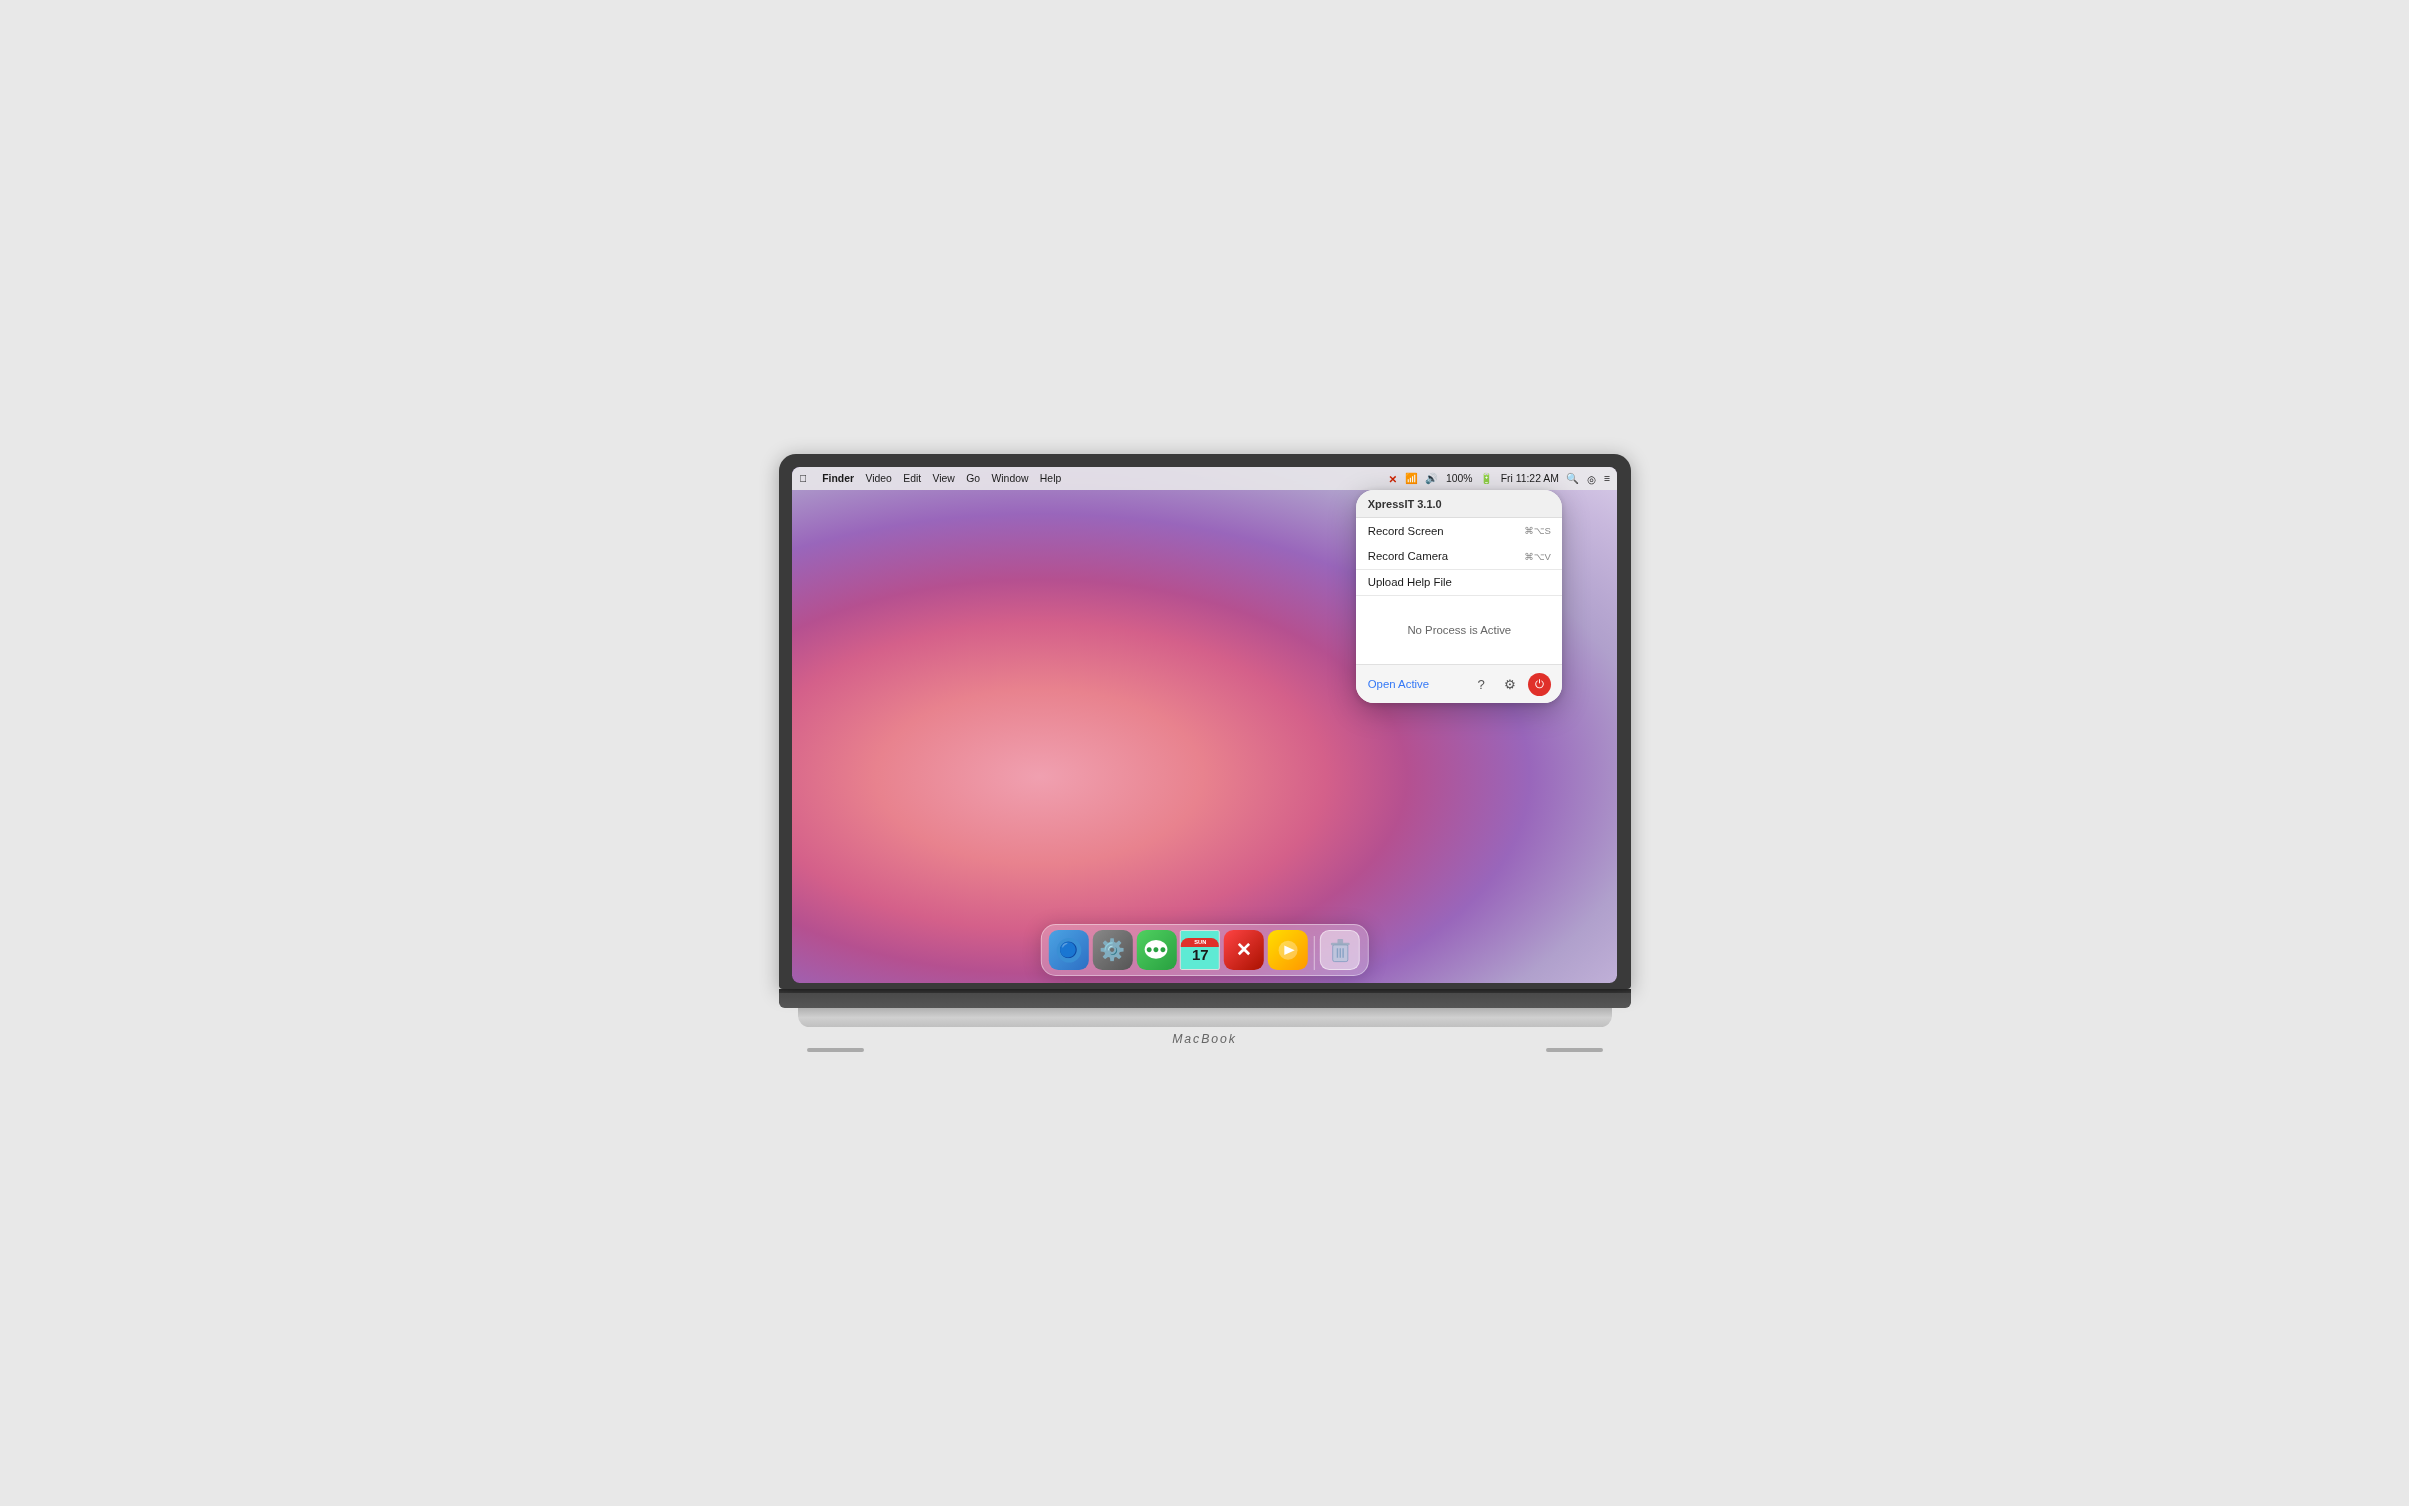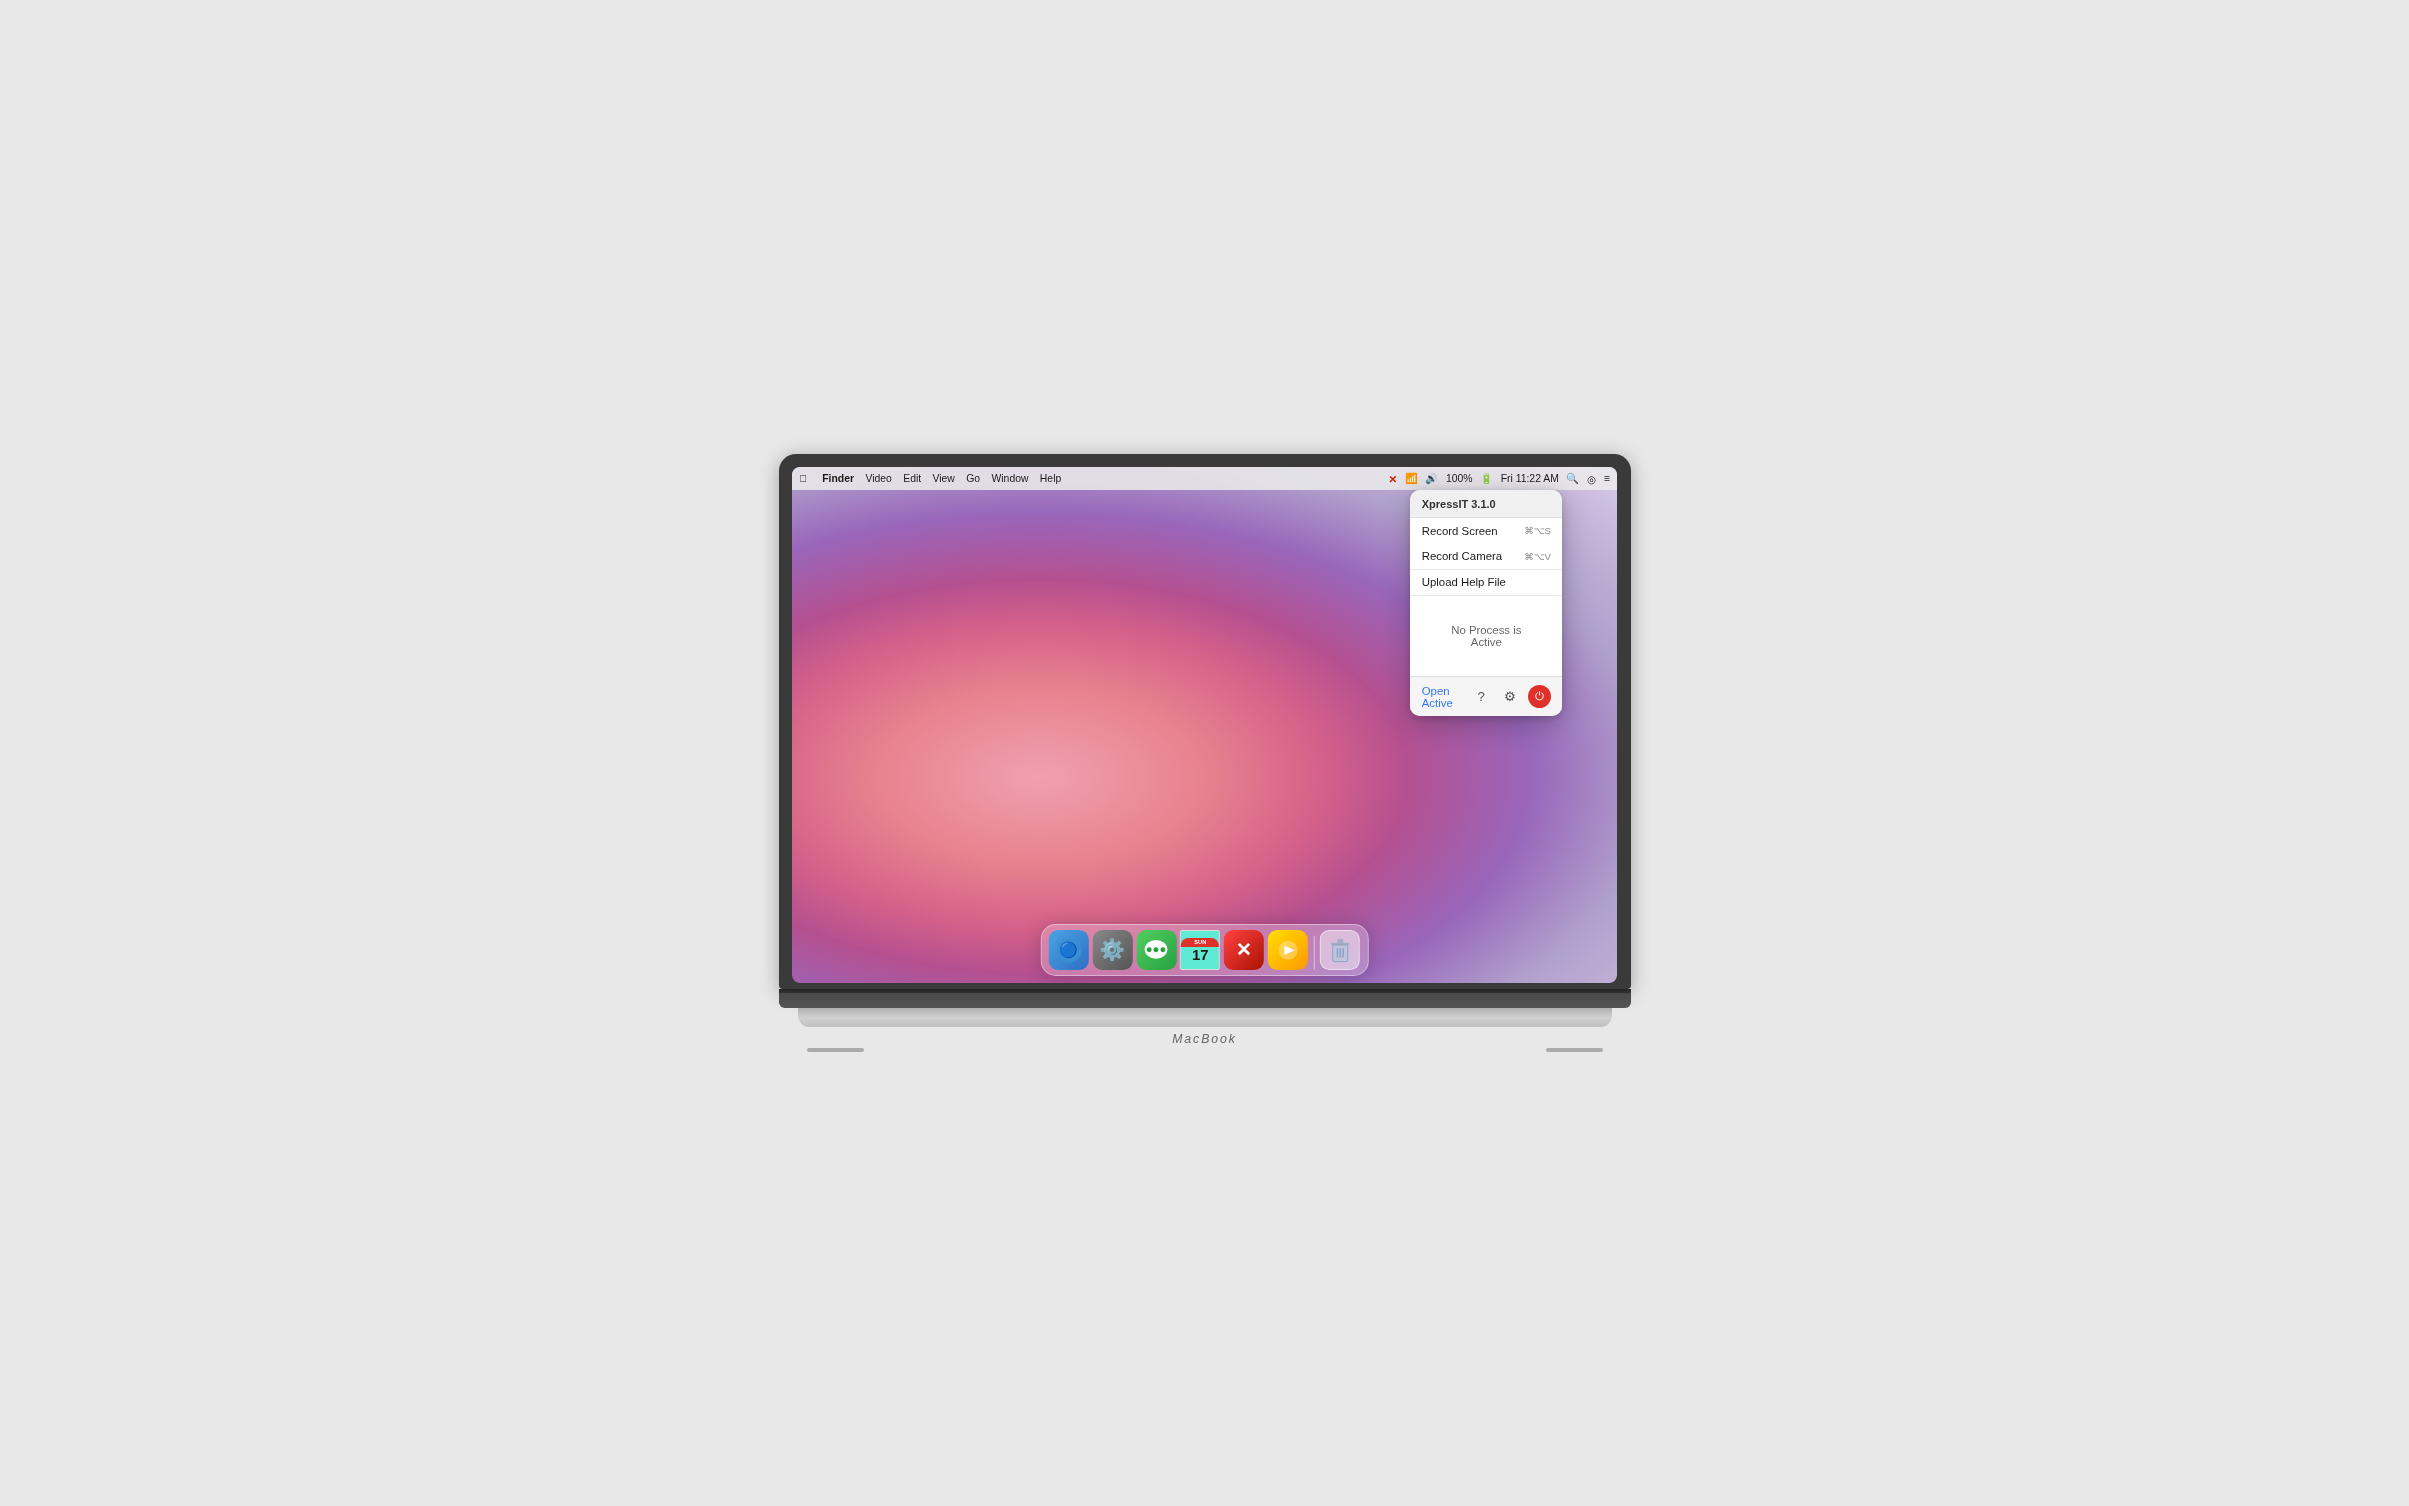--- a/index.html
+++ b/index.html
@@ -91,23 +91,23 @@
     .menubar-right-item {
       font-size: 10.4px;
       color: #1a1a1a;
     }
 
     
     .popup {
       position: absolute;
       top: 23px;
       right: 55px;
-      width: 152px;
+      width: 206px;
       background: #f5f5f5;
-      border-radius: 10px;
+      border-radius: 18px;
       box-shadow: 0 7.6px 28px rgba(0,0,0,0.25), 0 1.9px 7.6px rgba(0,0,0,0.15);
       overflow: hidden;
       z-index: 200;
       font-size: 11.4px;
     }
 
     .popup-header {
       padding: 7.6px 11.4px;
       font-weight: 600;
       font-size: 11px;

